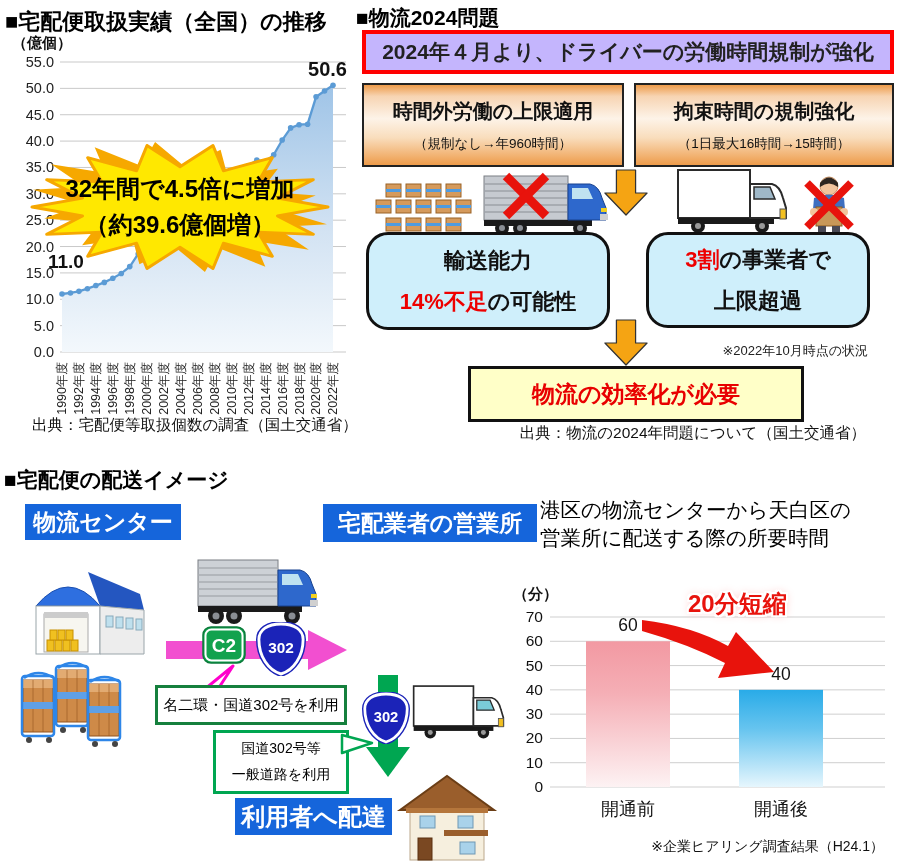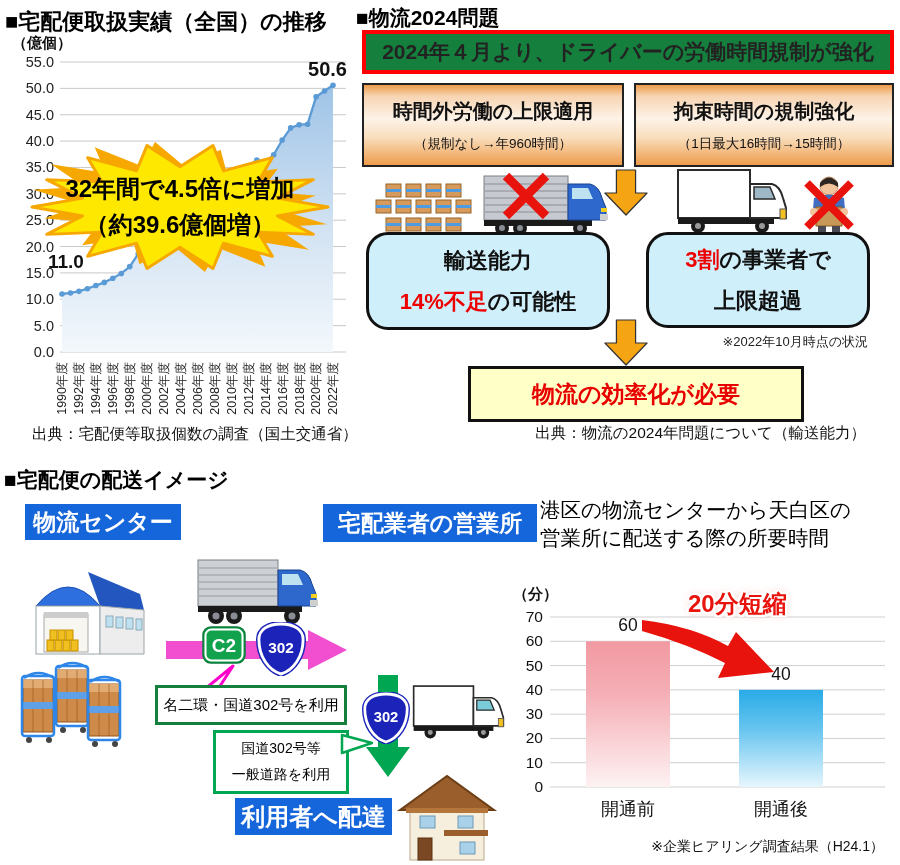--- a/index.html
+++ b/index.html
@@ -3,21 +3,21 @@
 <meta charset="utf-8">
 <style>
   html,body{margin:0;padding:0;background:#fff;}
   .canvas{position:relative;width:900px;height:865px;background:#fff;overflow:hidden;
           font-family:"Liberation Sans","DejaVu Sans",sans-serif;color:#111;}
   .abs{position:absolute;}
   .hdr{font-weight:bold;font-size:21px;color:#000;}
   .unit{font-size:15px;font-weight:bold;}
   .src{font-size:15.5px;color:#111;}
   .note{font-size:13px;color:#222;}
-  .redbox{border:4px solid #FF0000;background:#15803d;display:flex;align-items:center;justify-content:center;
+  .redbox{border:4px solid #FF0000;background:#c4b5fd;display:flex;align-items:center;justify-content:center;
           font-size:21px;font-weight:bold;color:#222;}
   .obox{border:2px solid #222;border-radius:0;text-align:center;
         background:linear-gradient(180deg,#EE9C4B 0%,#F7D4B2 14%,#FDF3E8 42%,#F9DDBC 66%,#EE9C4B 100%);}
   .obox .t{font-size:20px;font-weight:bold;margin-top:13px;}
   .obox .s{font-size:13.5px;margin-top:10px;}
   .bluebox{background:#CFEFFB;border:3px solid #111;border-radius:22px;display:flex;flex-direction:column;
            align-items:center;justify-content:center;gap:11px;font-weight:bold;font-size:22px;color:#111;}
   .red{color:#EE0000;}
   .ybox{background:#FFFFC8;border:3px solid #111;display:flex;align-items:center;justify-content:center;
         font-size:23px;font-weight:bold;color:#E80000;}
@@ -135,21 +135,21 @@
     <svg width="300" height="134" viewBox="0 0 300 140" preserveAspectRatio="none">
       <polygon points="298,70 247.5,79.3 283.3,98.6 228.1,96.2 242.3,121.5 193.4,107.8 183,134.3 150,112 117,134.3 106.6,107.8 57.7,121.5 71.9,96.2 16.7,98.6 52.5,79.3 2,70 52.5,60.7 16.7,41.4 71.9,43.8 57.7,18.5 106.6,32.2 117,5.7 150,28 183,5.7 193.4,32.2 242.3,18.5 228.1,43.8 283.3,41.4 247.5,60.7" fill="#F6A800" transform="rotate(7 150 70)"></polygon>
       <polygon points="298,70 247.5,79.3 283.3,98.6 228.1,96.2 242.3,121.5 193.4,107.8 183,134.3 150,112 117,134.3 106.6,107.8 57.7,121.5 71.9,96.2 16.7,98.6 52.5,79.3 2,70 52.5,60.7 16.7,41.4 71.9,43.8 57.7,18.5 106.6,32.2 117,5.7 150,28 183,5.7 193.4,32.2 242.3,18.5 228.1,43.8 283.3,41.4 247.5,60.7" fill="#FFE800" stroke="#F6A800" stroke-width="3" stroke-linejoin="round"></polygon>
     </svg>
     <div class="starburst-text">
       <span>32年間で4.5倍に増加</span>
       <span>（約39.6億個増）</span>
     </div>
   </div>
 
-  <div class="abs src" style="left:32px;top:415px;margin-top:9px;">出典：宅配便等取扱個数の調査（国土交通省）</div>
+  <div class="abs src" style="left:32px;top:415px;">出典：宅配便等取扱個数の調査（国土交通省）</div>
 
   <div class="abs hdr" style="left:356px;top:4px;">■物流2024問題</div>
 
   <div class="abs redbox" style="left:362px;top:30px;width:524px;height:36px;">
     <span>2024年４月より、ドライバーの労働時間規制が強化</span>
   </div>
 
   <div class="abs obox" style="left:362px;top:83px;width:258px;height:80px;">
     <div class="t">時間外労働の上限適用</div>
     <div class="s">（規制なし→年960時間）</div>
@@ -265,31 +265,31 @@
       <span class="red">14%不足</span><span>の可能性</span>
     </div>
   </div>
   <div class="abs bluebox" style="left:646px;top:232px;width:218px;height:90px;">
     <div>
       <span class="red">3割</span><span>の事業者で</span>
     </div>
     <div>上限超過</div>
   </div>
 
-  <div class="abs note" style="right:32px;top:333px;">※2022年10月時点の状況</div>
+  <div class="abs note" style="right:32px;top:342px;">※2022年10月時点の状況</div>
 
   <svg class="abs" style="left:603px;top:318px;" width="46" height="50" viewBox="0 0 48 50">
     <polygon points="14,1 34,1 34,25 46,25 24,48 2,25 14,25" fill="#F5A413" stroke="#333" stroke-width="1.3" stroke-linejoin="round"></polygon>
   </svg>
 
   <div class="abs ybox" style="left:468px;top:366px;width:330px;height:50px;">
     <span>物流の効率化が必要</span>
   </div>
 
-  <div class="abs src" style="right:34px;top:423px;">出典：物流の2024年問題について（輸送能力）</div>
+  <div class="abs src" style="right:34px;top:423px;">出典：物流の2024年問題について（国土交通省）</div>
 
   <div class="abs hdr" style="left:4px;top:466px;">■宅配便の配送イメージ</div>
 
   <div class="abs blue-label" style="left:323px;top:504px;width:214px;height:38px;font-size:23px;">
     <span>宅配業者の営業所</span>
   </div>
   <div class="abs blue-label" style="left:25px;top:504px;width:156px;height:36px;font-size:23px;">
     <span>物流センター</span>
   </div>
 

